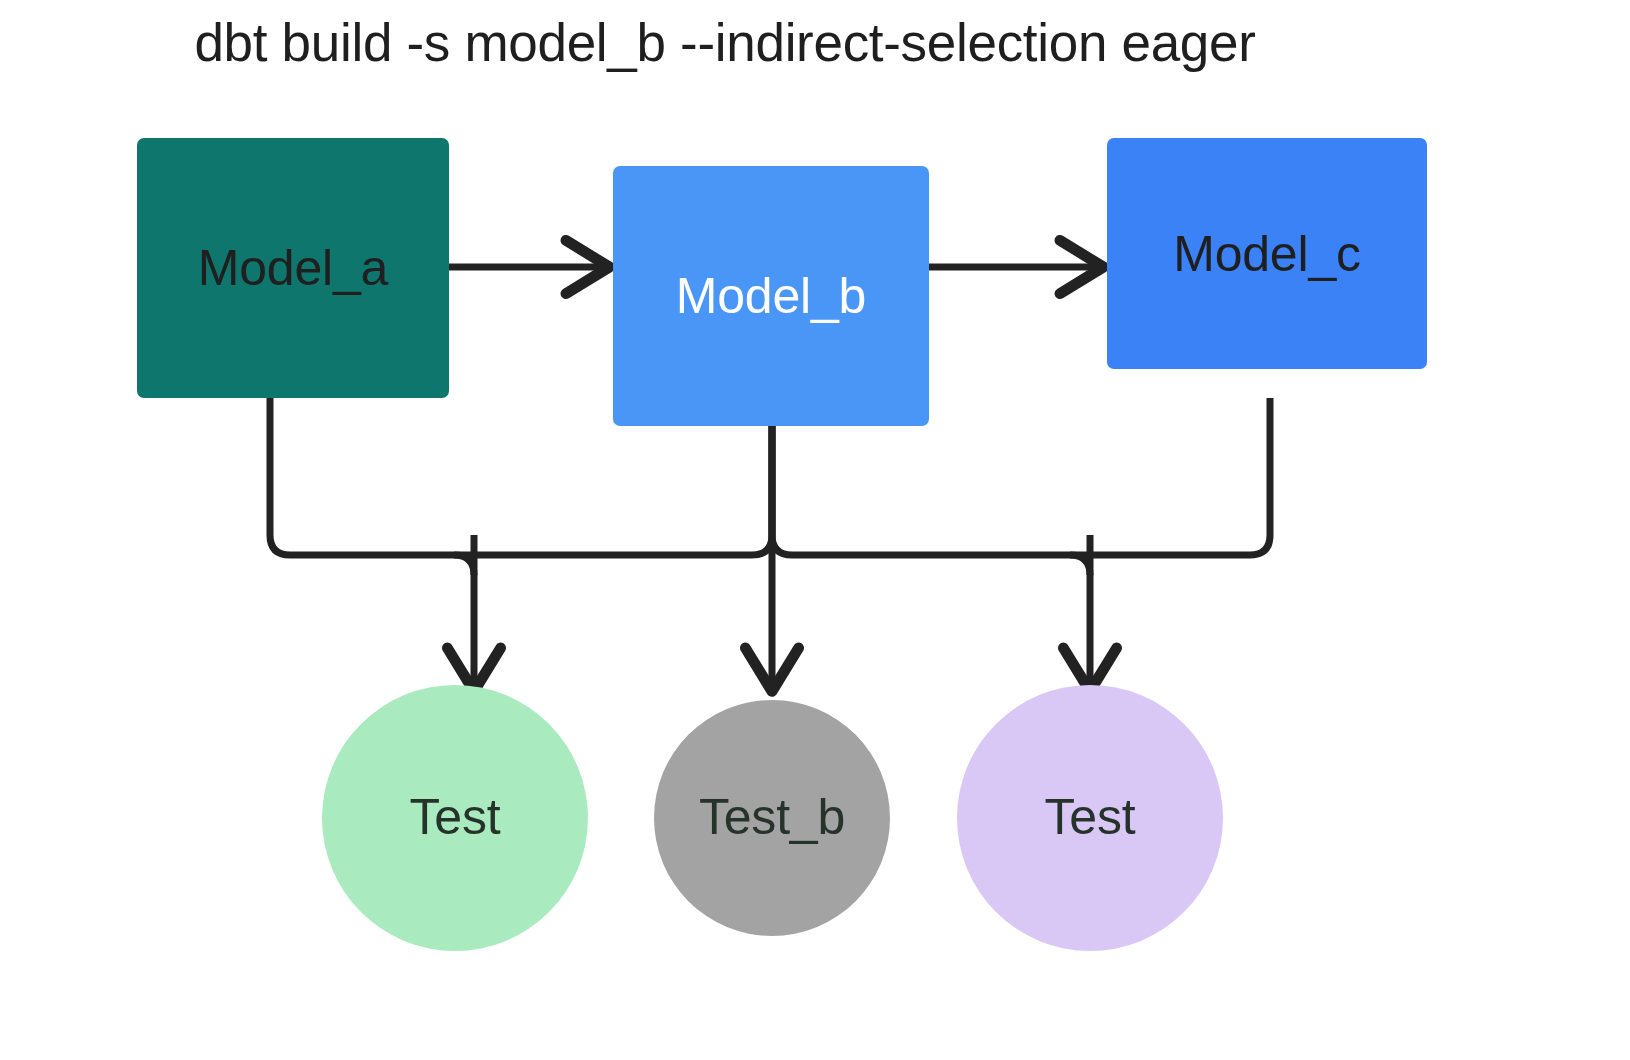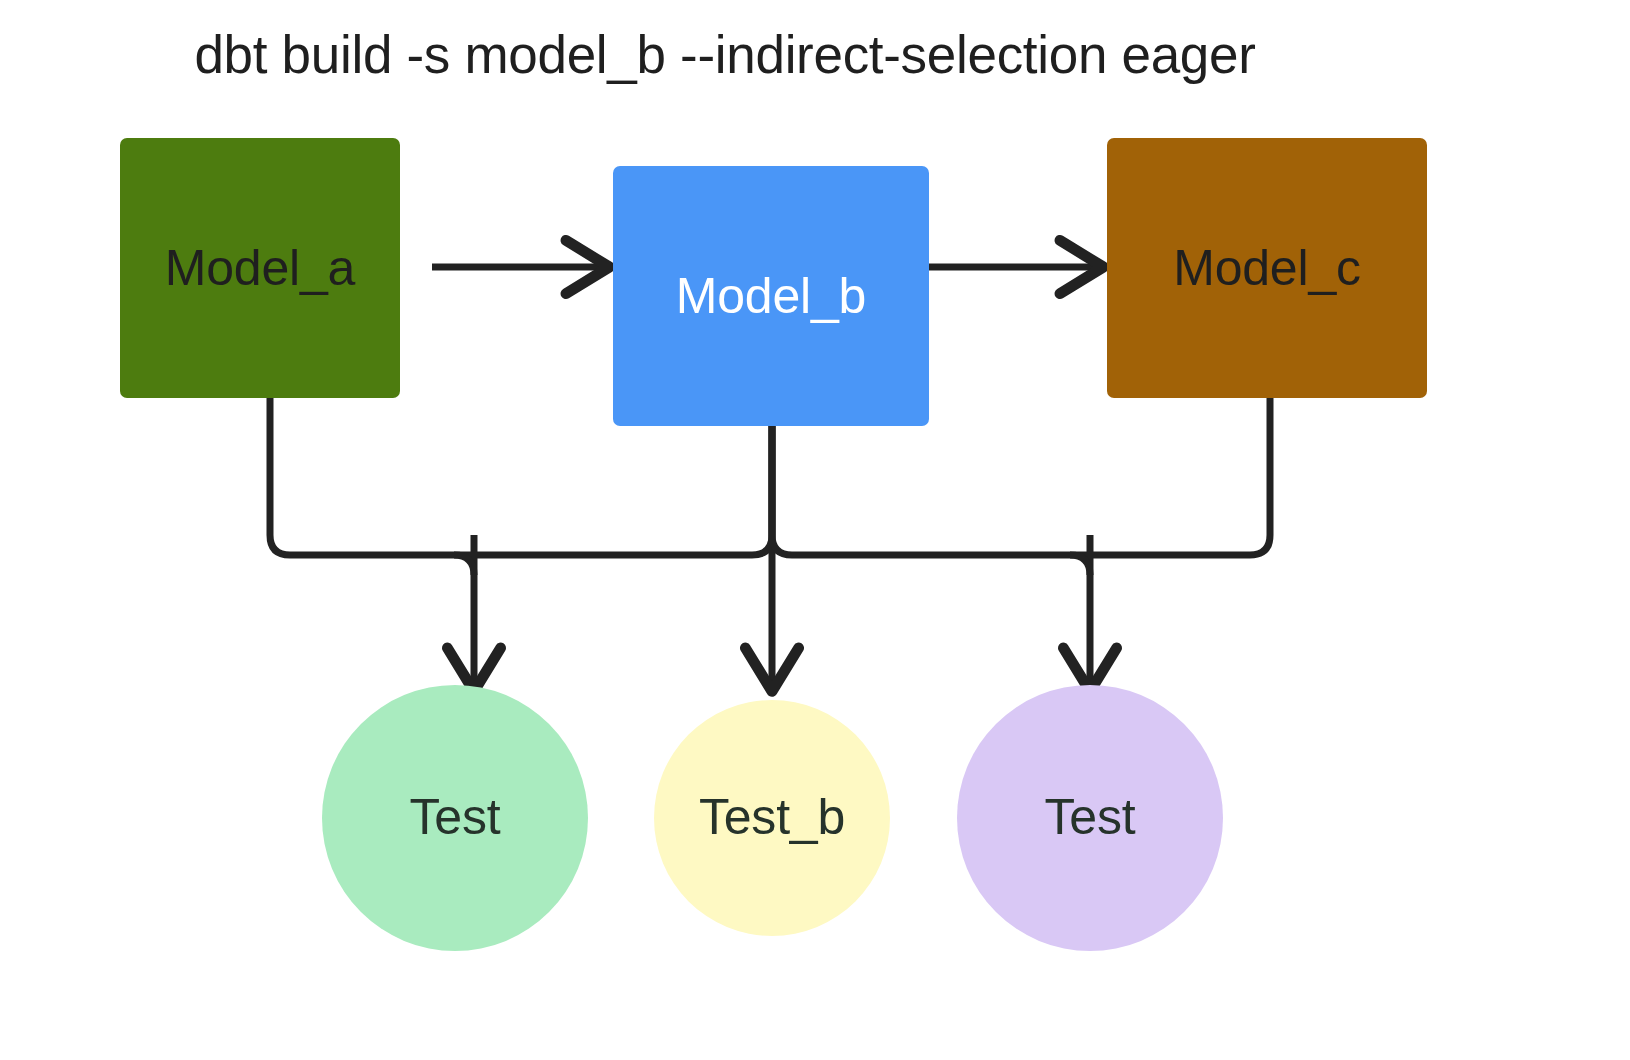--- a/index.html
+++ b/index.html
@@ -13,21 +13,21 @@
   #canvas {
     position: relative;
     width: 1630px;
     height: 1060px;
     background: #ffffff;
     overflow: hidden;
   }
   #title {
     position: absolute;
     left: 0;
-    top: 24px;
+    top: 12px;
     width: 1450px;
     text-align: center;
     font-size: 53px;
     font-weight: 400;
     color: #1f1f1f;
     letter-spacing: -0.3px;
     white-space: nowrap;
   }
   .node-box {
     position: absolute;
@@ -101,39 +101,39 @@
     <path d="M772,398 L772,535 Q772,555 792,555 L1132,555" fill="none" stroke="#222222" stroke-width="7" stroke-linecap="butt"></path>
 
     <path d="M1270,398 L1270,535 Q1270,555 1250,555 L1132,555" fill="none" stroke="#222222" stroke-width="7" stroke-linecap="butt"></path>
 
     <path d="M1090,535 Q1090,555 1090,575 L1090,690" fill="none" stroke="#222222" stroke-width="7" stroke-linecap="butt" marker-end="url(#ah)"></path>
 
     <path d="M1070,555 Q1090,555 1090,575" fill="none" stroke="#222222" stroke-width="7" stroke-linecap="butt"></path>
     <path d="M454,555 Q474,555 474,575" fill="none" stroke="#222222" stroke-width="7" stroke-linecap="butt"></path>
   </svg>
 
-  <div class="node-box" style="left:120px; top:138px; width:280px; height:260px; background:#4d7c0f; color:#1f1f1f;">
+  <div class="node-box" style="left:137px; top:138px; width:312px; height:260px; background:#0f766e; color:#1f1f1f;">
     <span>Model_a</span>
   </div>
 
   <div class="node-box" style="left:613px; top:138px; width:316px; height:260px; background:#4a96f7; color:#ffffff;margin-top:28px;">
     <span>Model_b</span>
   </div>
 
-  <div class="node-box" style="left:1107px; top:138px; width:320px; height:260px; background:#a16207; color:#1f1f1f;">
+  <div class="node-box" style="left:1107px; top:138px; width:320px; height:231px; background:#3b82f6; color:#1f1f1f;">
     <span>Model_c</span>
   </div>
 
   <div class="node-circle" style="left:322px; top:685px; width:266px; height:266px; background:#a9ebbf;">
     <div class="circle-label-inner">
       <span class="line">Test</span>
     </div>
   </div>
 
-  <div class="node-circle" style="left:654px; top:700px; width:236px; height:236px; background:#fef9c3;">
+  <div class="node-circle" style="left:654px; top:700px; width:236px; height:236px; background:#a3a3a3;">
     <div class="circle-label-inner">
       <span class="line">Test_b</span>
     </div>
   </div>
 
   <div class="node-circle" style="left:957px; top:685px; width:266px; height:266px; background:#d9c8f5;">
     <div class="circle-label-inner">
       <span class="line">Test</span>
     </div>
   </div>

